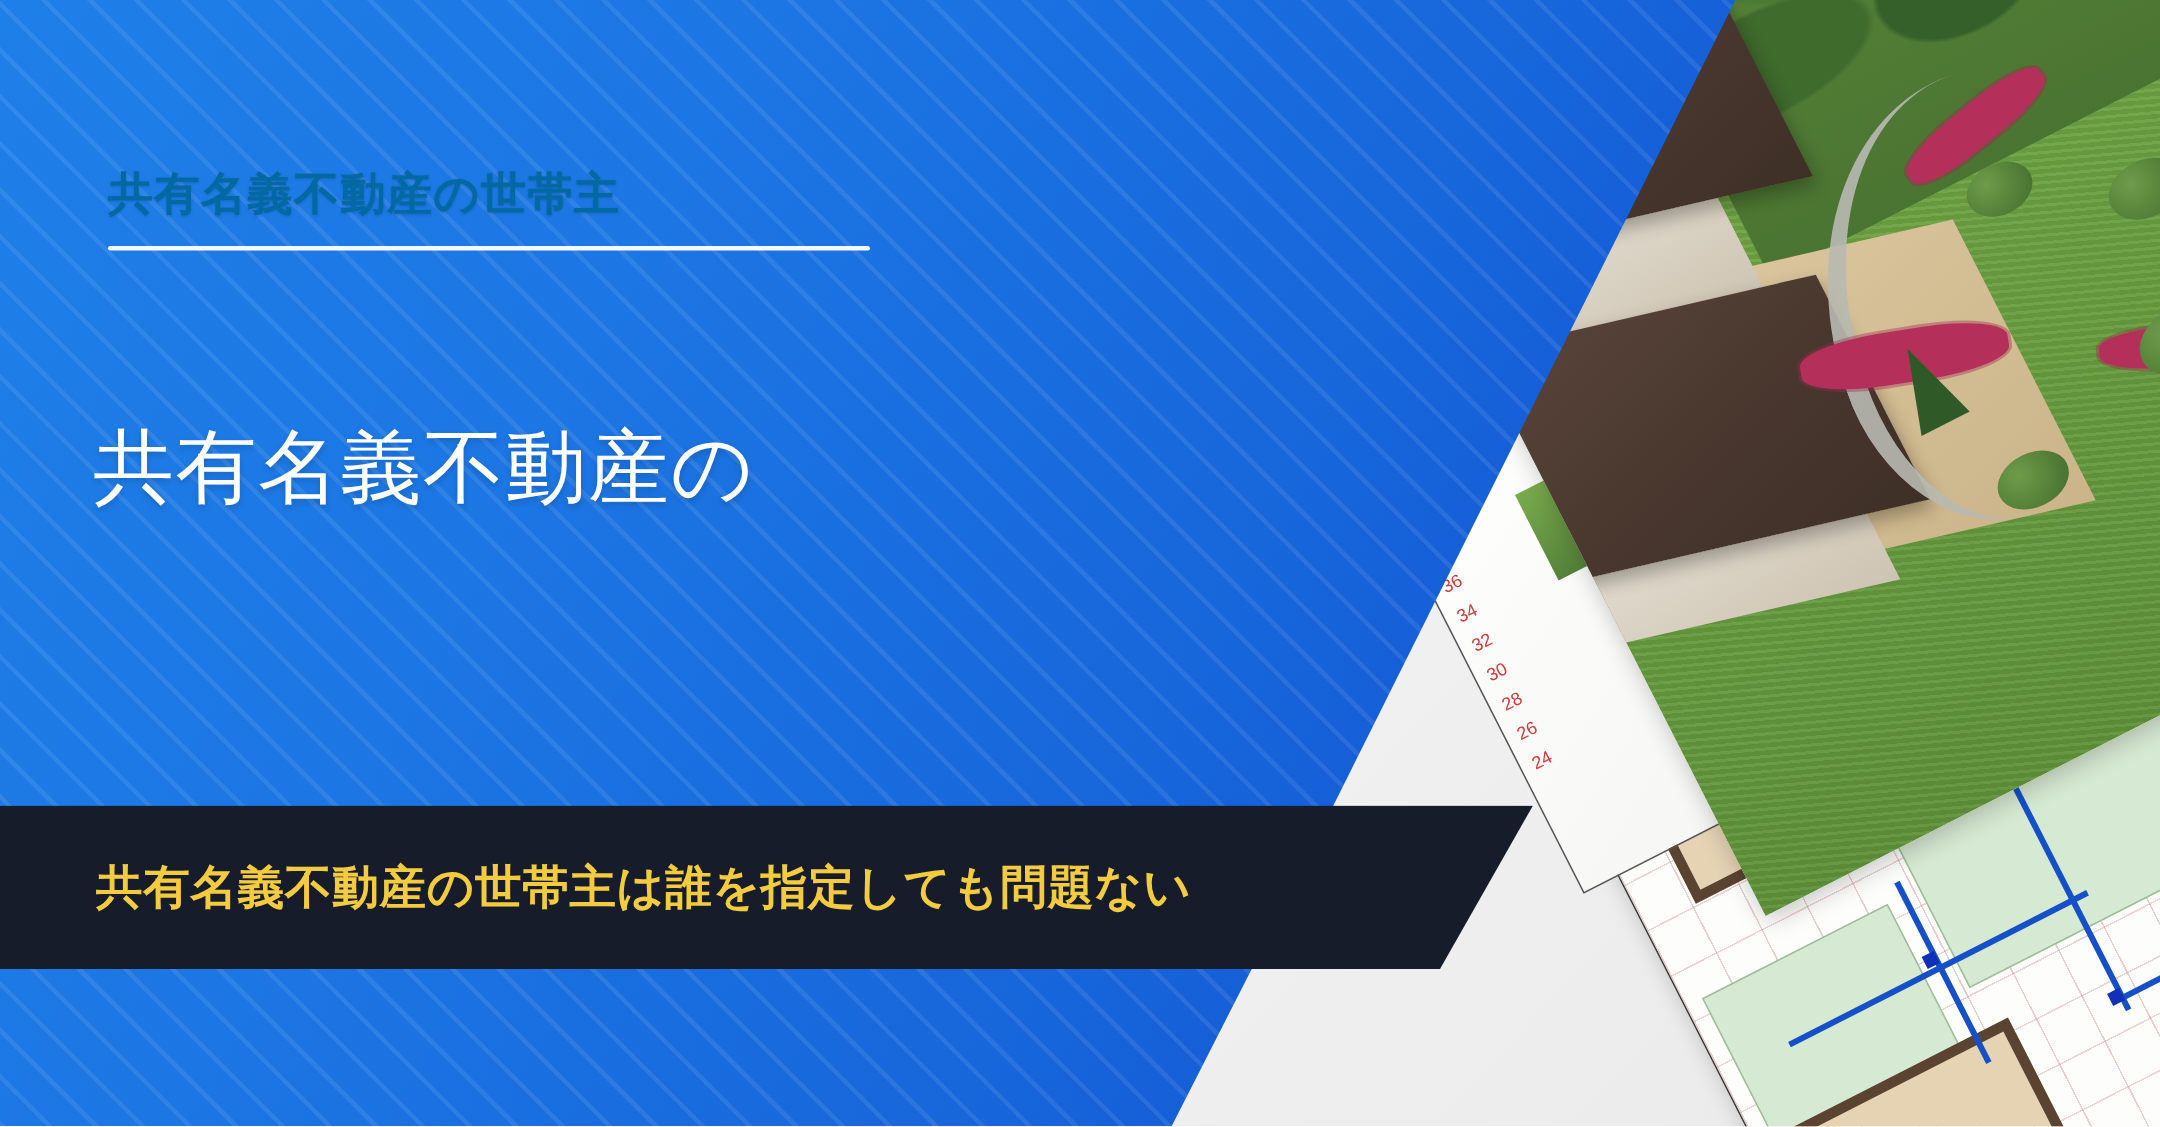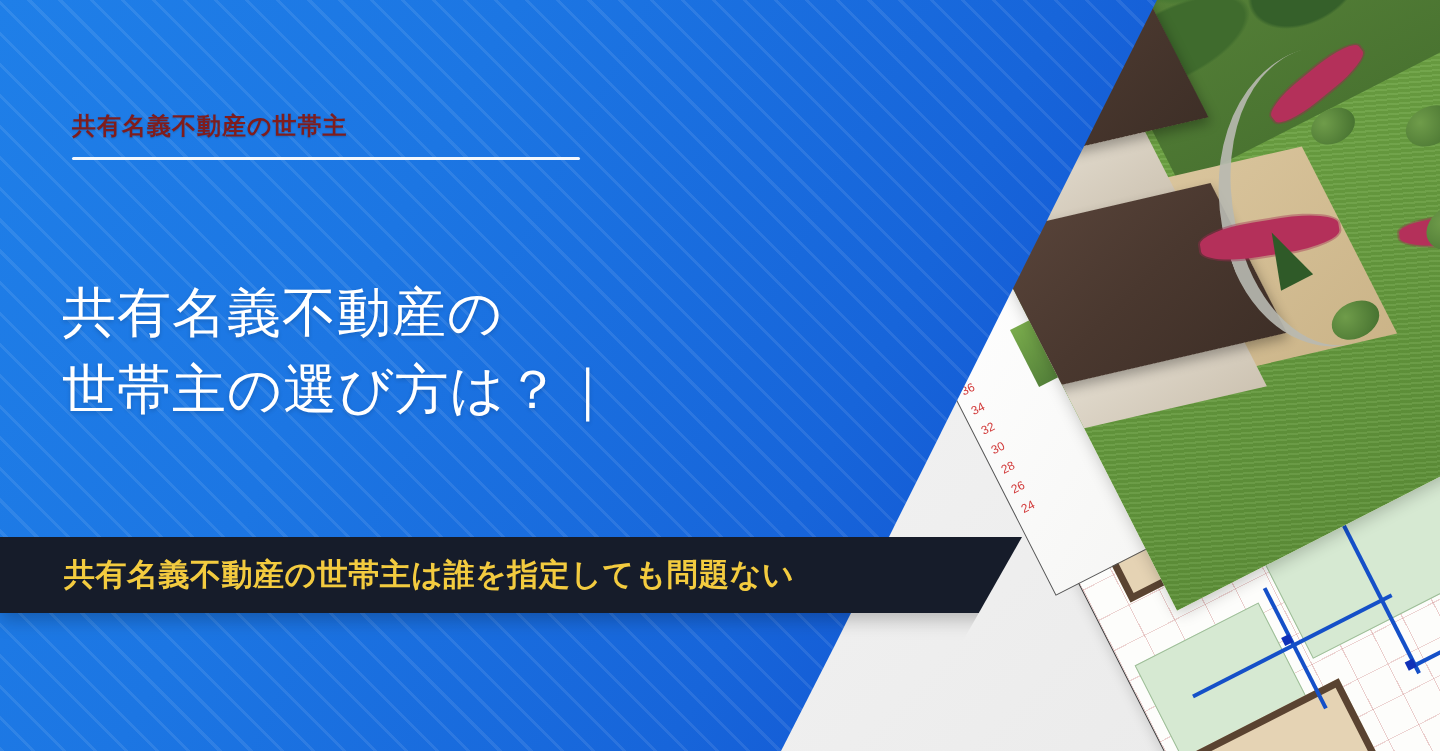--- a/index.html
+++ b/index.html
@@ -237,22 +237,22 @@
     z-index: 4;
   }
 
   .eyebrow-wrap {
     position: absolute;
     left: 72px;
     top: 112px;
     width: 520px;
   }
   .eyebrow {
-    color: #7f1d1d;
-    font-size: 24px;
+    color: #0369a1;
+    font-size: 30px;
     font-weight: 700;
     letter-spacing: 1px;
     line-height: 1.2;
     text-shadow: 0 1px 2px rgba(0,0,0,.18);
     white-space: nowrap;
   }
   .eyebrow-rule {
     margin-top: 16px;
     width: 508px;
     height: 3px;
@@ -273,21 +273,21 @@
     text-shadow: 0 2px 4px rgba(0,0,0,.16);
   }
   .headline .line { display: block; white-space: nowrap; }
 
   
   .ribbon {
     position: absolute;
     left: 0;
     top: 537px;
     width: 1022px;
-    height: 76px;
+    height: 109px;
     z-index: 5;
     background: #161c2a;
     clip-path: polygon(0 0, 1022px 0, 960px 109px, 0 109px);
     box-shadow: 0 6px 18px rgba(0,0,0,.25);
   }
   .ribbon-text {
     position: absolute;
     left: 64px;
     top: 50%;
     transform: translateY(-50%);
@@ -379,21 +379,20 @@
 
   <div class="content">
 
     <div class="eyebrow-wrap">
       <div class="eyebrow">共有名義不動産の世帯主</div>
       <div class="eyebrow-rule"></div>
     </div>
 
     <h1 class="headline">
       <span class="line">共有名義不動産の</span>
-      <span class="line">世帯主の選び方は？｜</span>
     </h1>
   </div>
 
   <div class="ribbon">
     <div class="ribbon-text">共有名義不動産の世帯主は誰を指定しても問題ない</div>
   </div>
 
 </div>
 
 </body></html>

